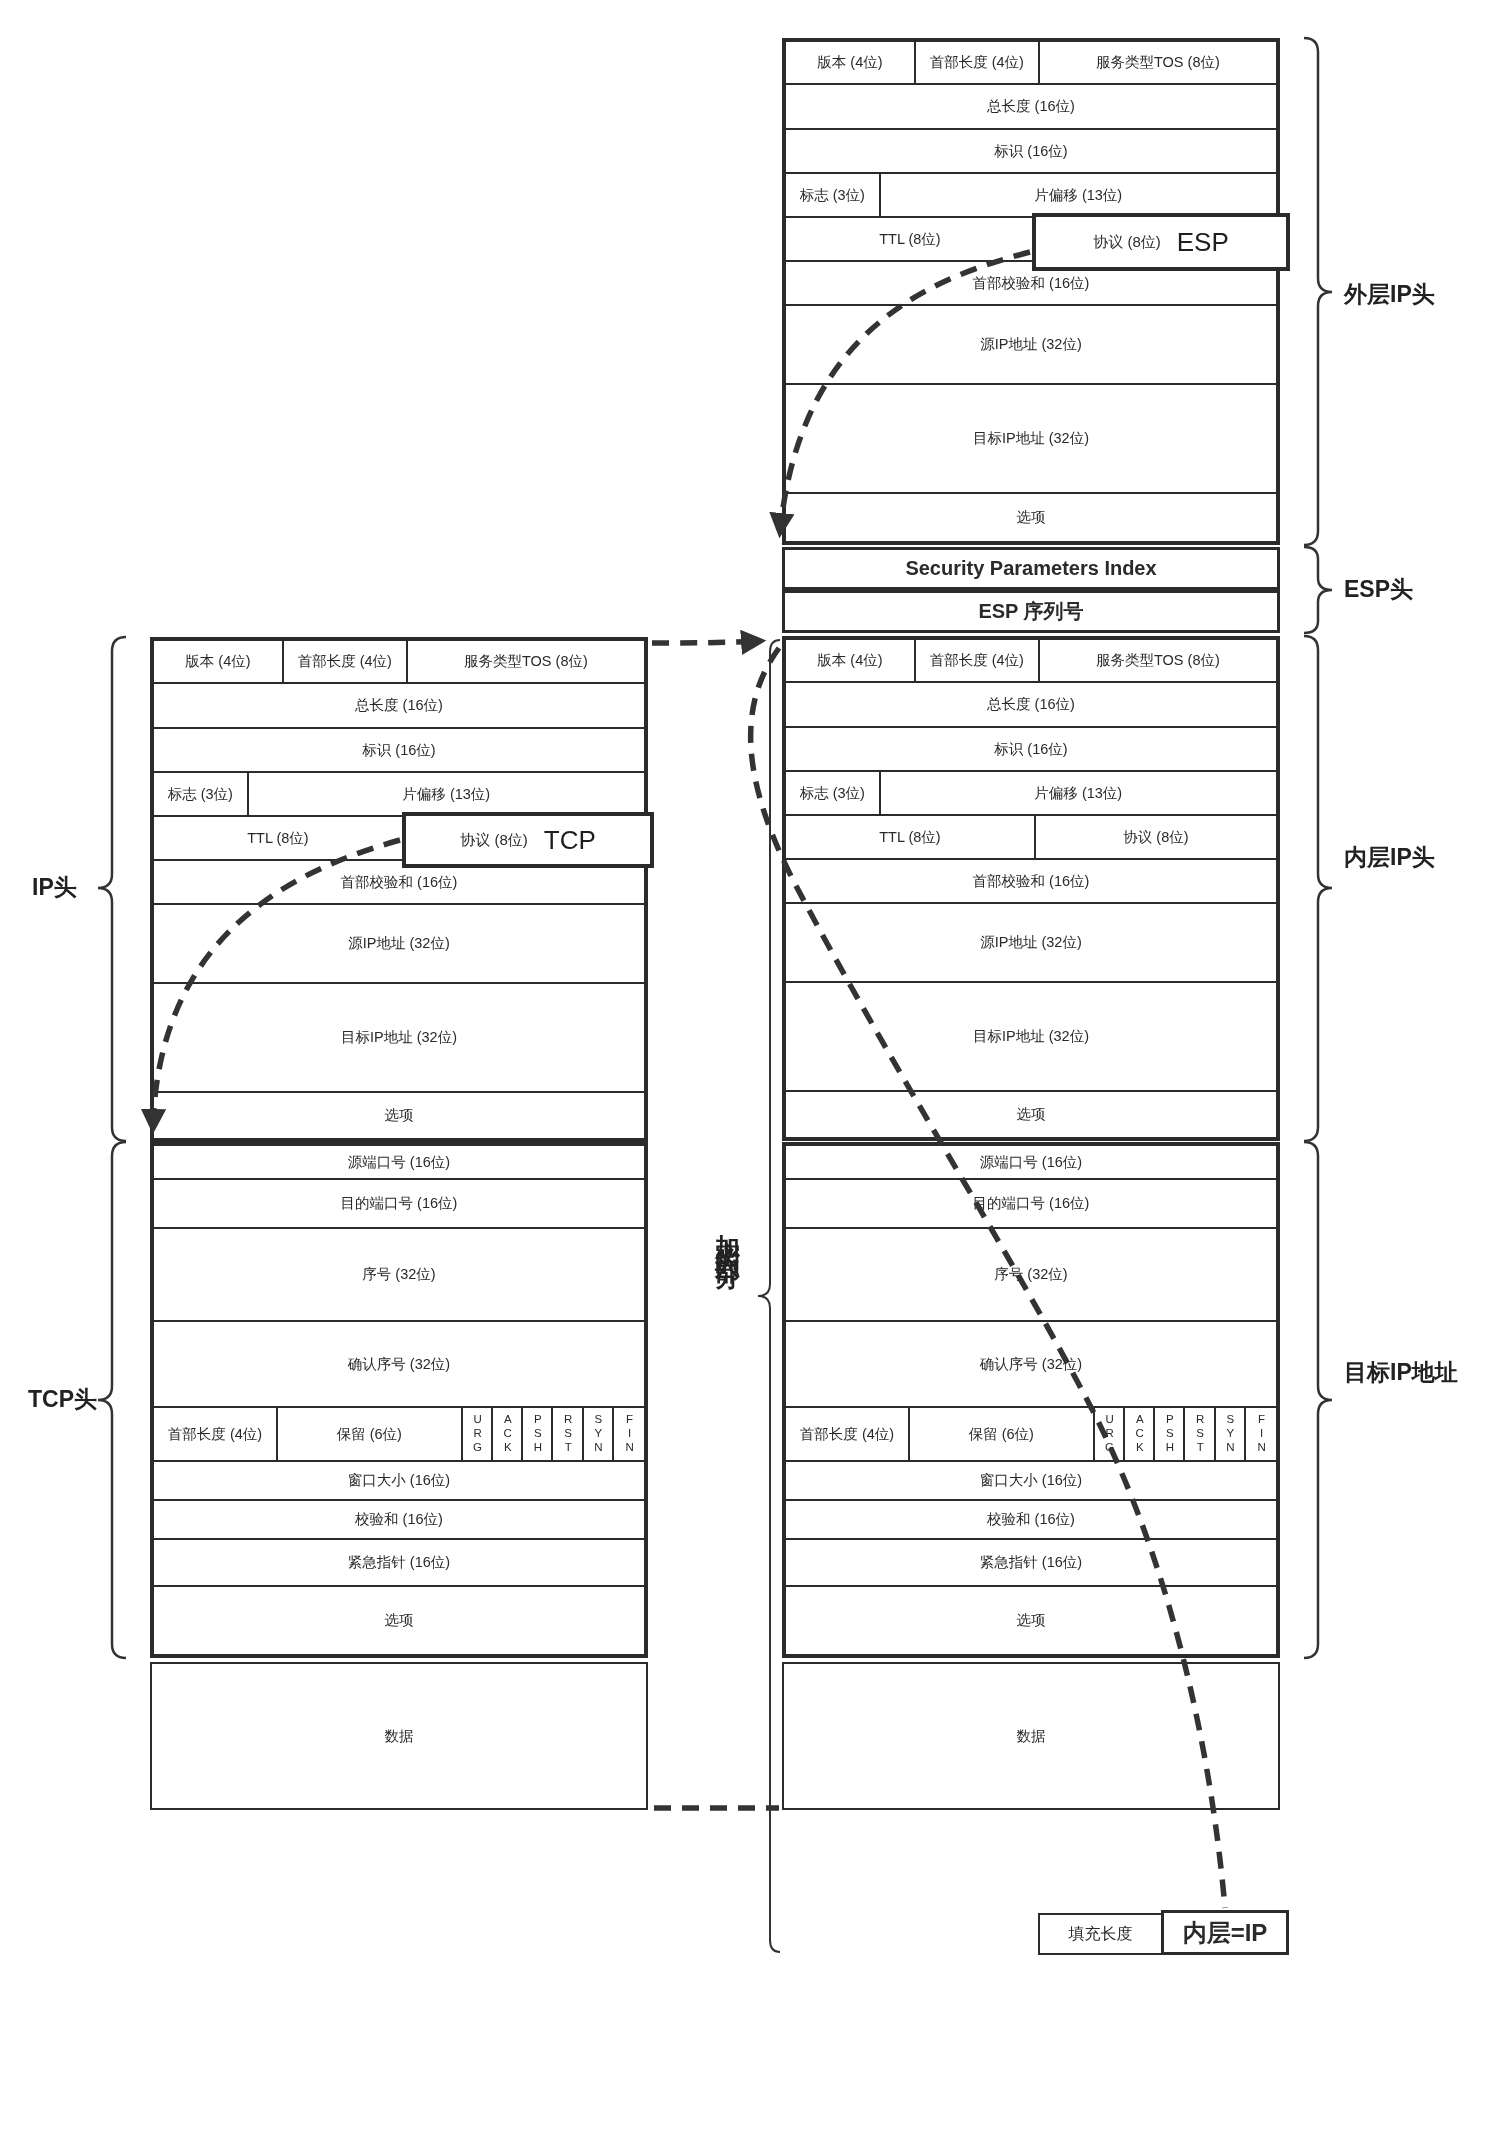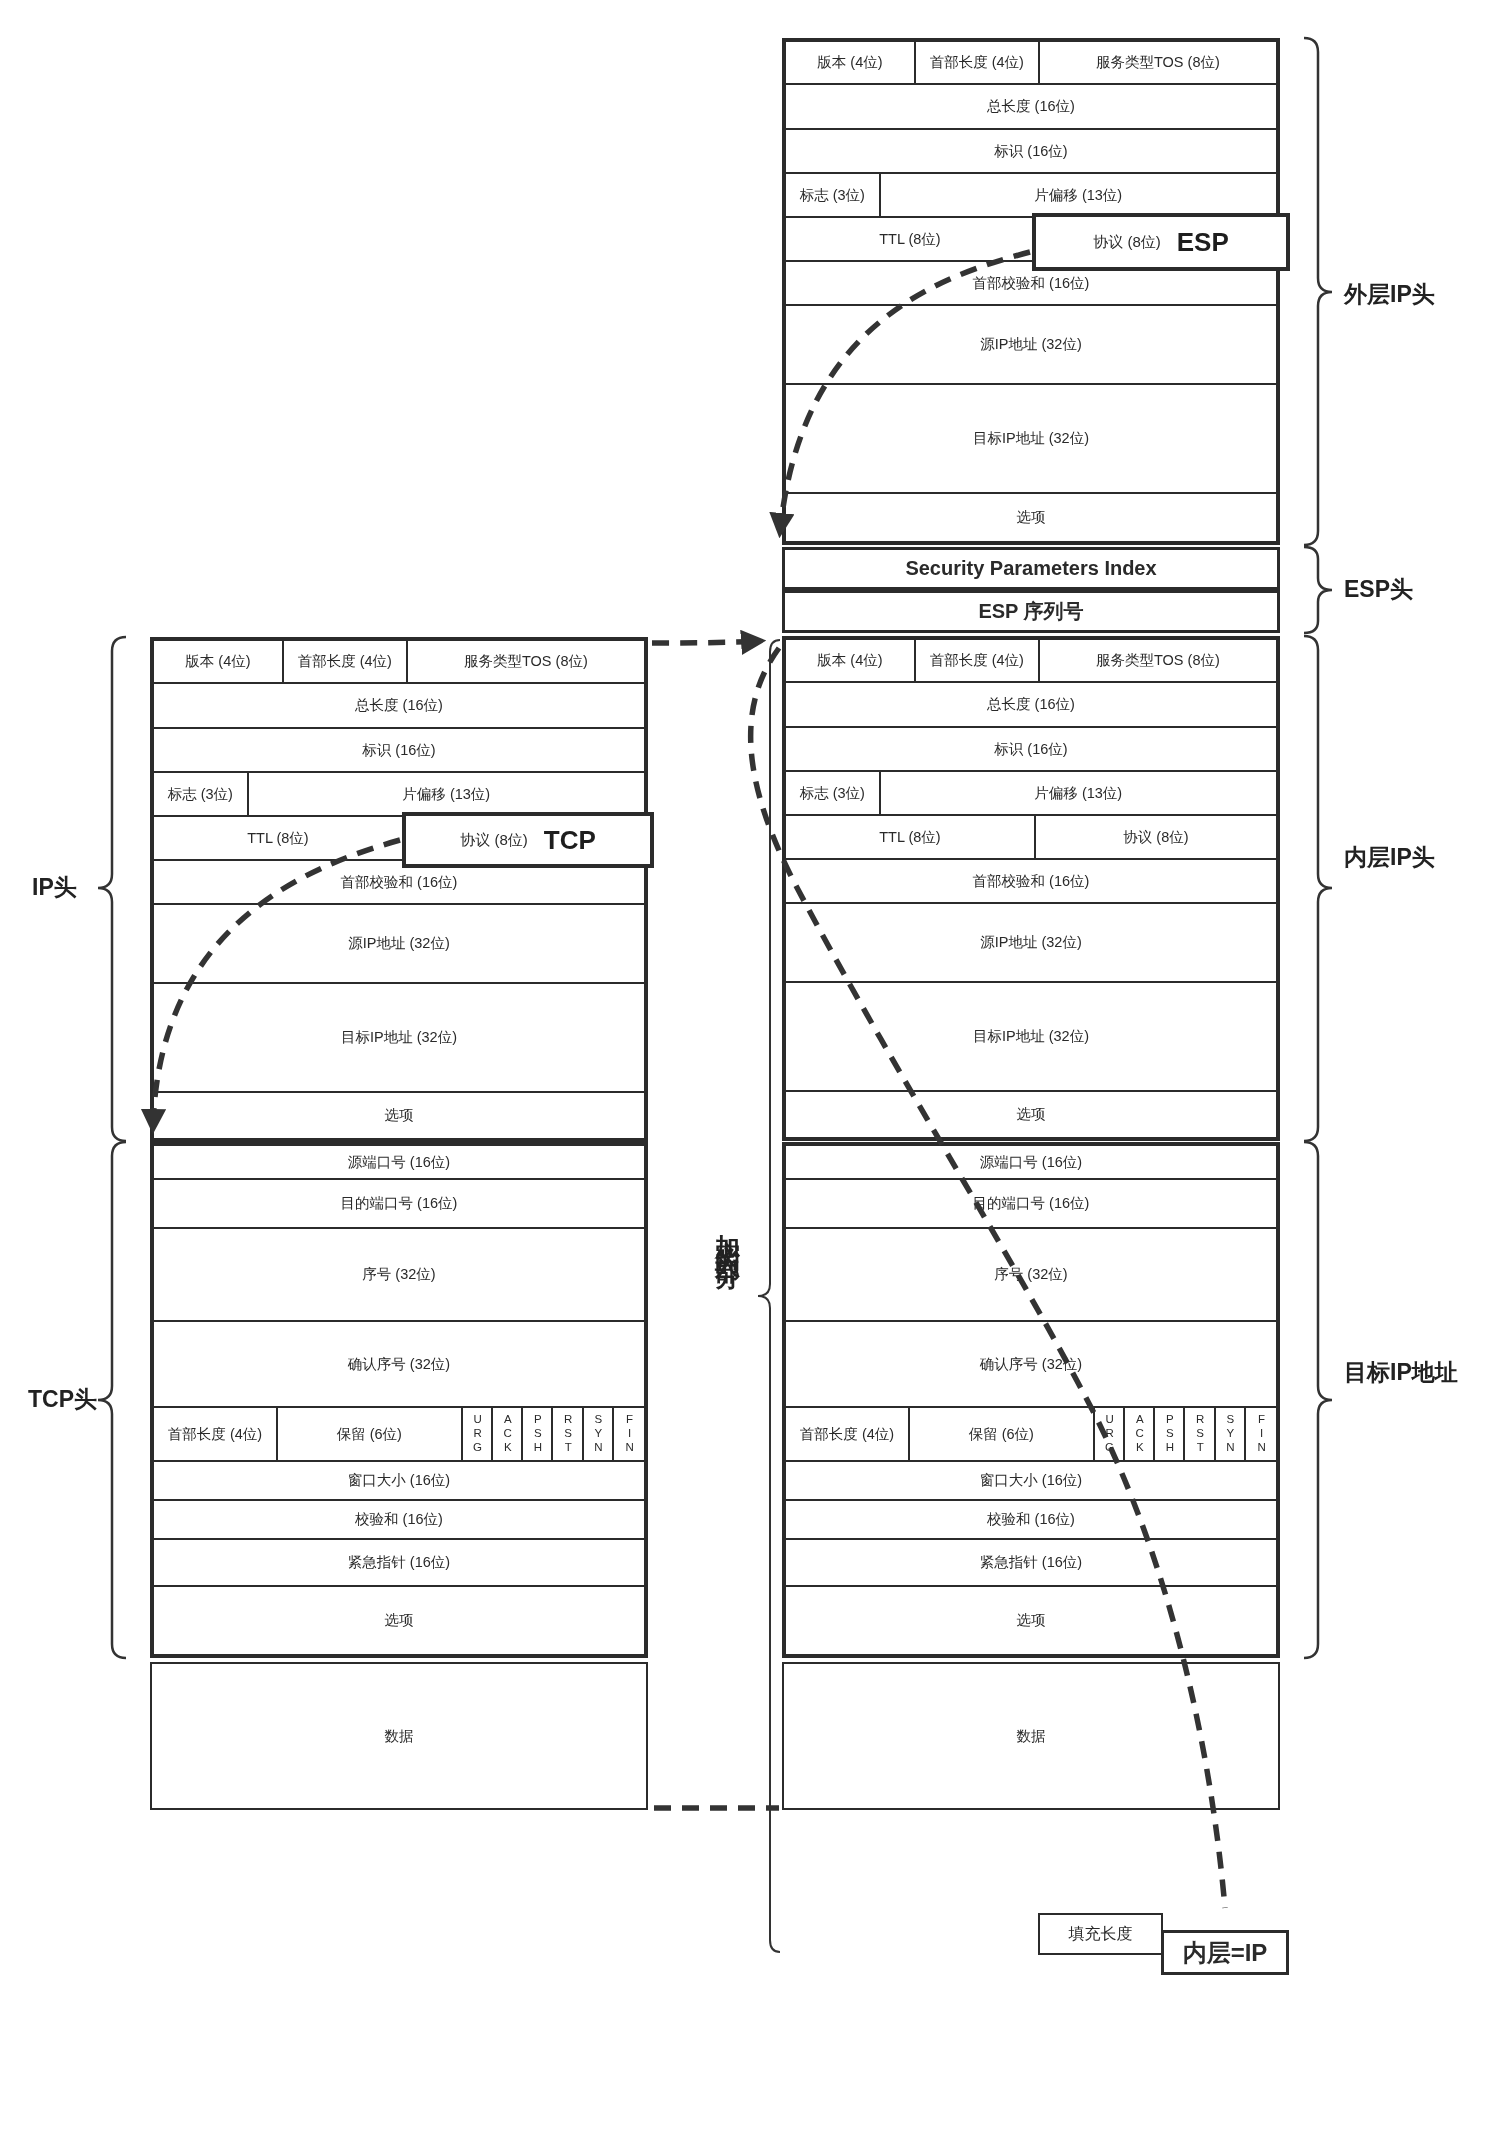--- a/index.html
+++ b/index.html
@@ -33,21 +33,21 @@
     font-size: 14.5px; text-align: center;
   }
   .box.bold3 { border-width: 3px; }
   .emph {
     position: absolute; background: #fff;
     border: 4px solid #2b2b2b;
     display: flex; align-items: center; justify-content: center;
     gap: 16px; z-index: 5;
   }
   .emph .plain { font-size: 15px; }
-  .emph .big { font-size: 26px; font-weight: bold; color:#1e1e1e; }
+  .emph .big { font-size: 26px; font-weight: normal; color:#1e1e1e; }
   .lbl {
     position: absolute; font-weight: bold; font-size: 23px;
     color: #222; line-height: 1.25;
   }
   .flagcell {
     writing-mode: vertical-rl; text-orientation: upright;
     font-size: 11.5px; letter-spacing: 2px; line-height: 1;
   }
   .vertical-label {
     writing-mode: vertical-rl; text-orientation: upright;
@@ -252,21 +252,21 @@
       <div class="cell" style="width:100%">紧急指针 (16位)</div>
     </div>
     <div class="row" style="height:67px;">
       <div class="cell" style="width:100%">选项</div>
     </div>
   </div>
 
   <div class="box" style="left:782px; top:1662px; width:498px; height:148px;">数据</div>
 
   <div class="box" style="left:1038px; top:1913px; width:125px; height:42px; font-size:16px;">填充长度</div>
-  <div class="box bold3" style="left:1161px; top:1910px; width:128px; height:45px; font-weight:bold; font-size:24px;margin-top:20px;">内层=IP</div>
+  <div class="box bold3" style="left:1161px; top:1910px; width:128px; height:45px; font-weight:bold; font-size:24px;">内层=IP</div>
 
 
   <div class="lbl" style="left:32px; top:873px;">IP头</div>
   <div class="lbl" style="left:28px; top:1385px;">TCP头</div>
   <div class="lbl" style="left:1344px; top:280px;">外层IP头</div>
   <div class="lbl" style="left:1344px; top:575px;">ESP头</div>
   <div class="lbl" style="left:1344px; top:843px;">内层IP头</div>
   <div class="lbl" style="left:1344px; top:1358px; width:130px;">目标IP地址</div>
   <div class="vertical-label" style="position:absolute; left:712px; top:1213px;">加密的部分</div>
 

